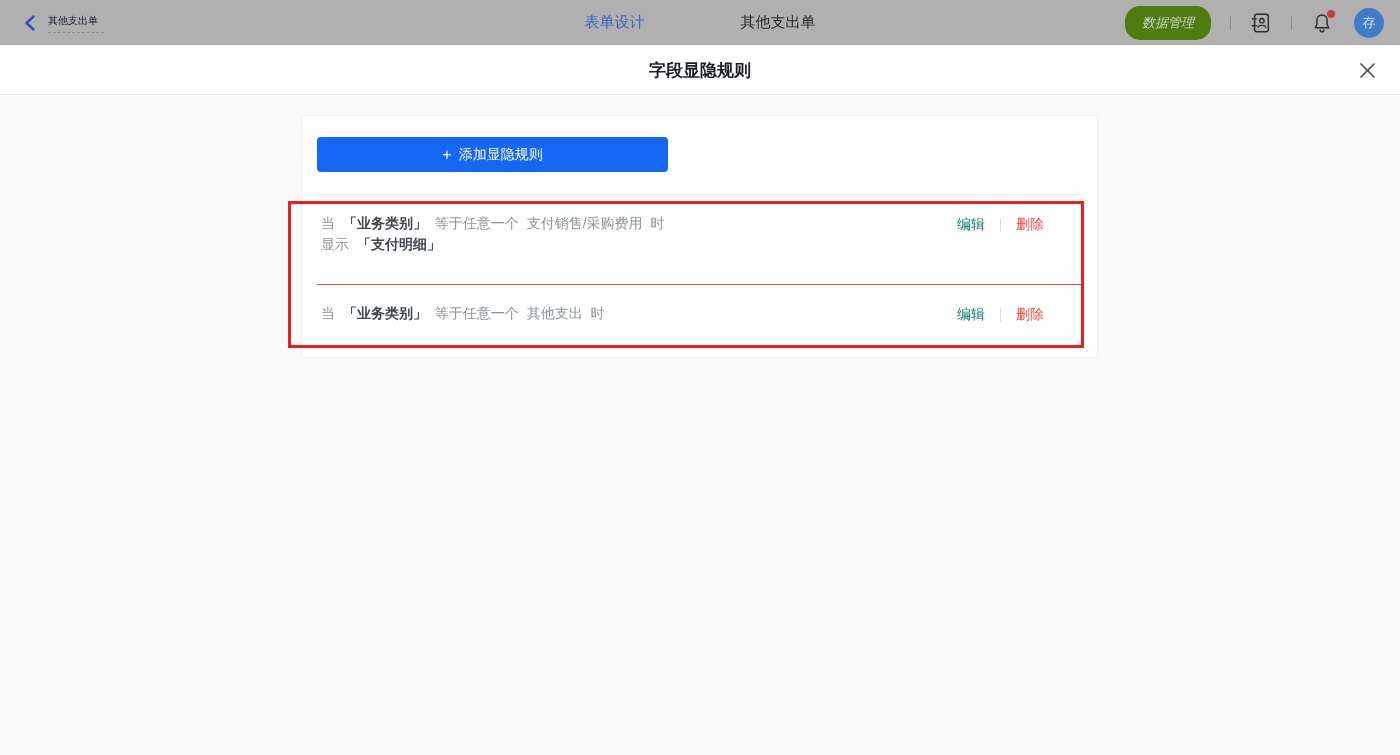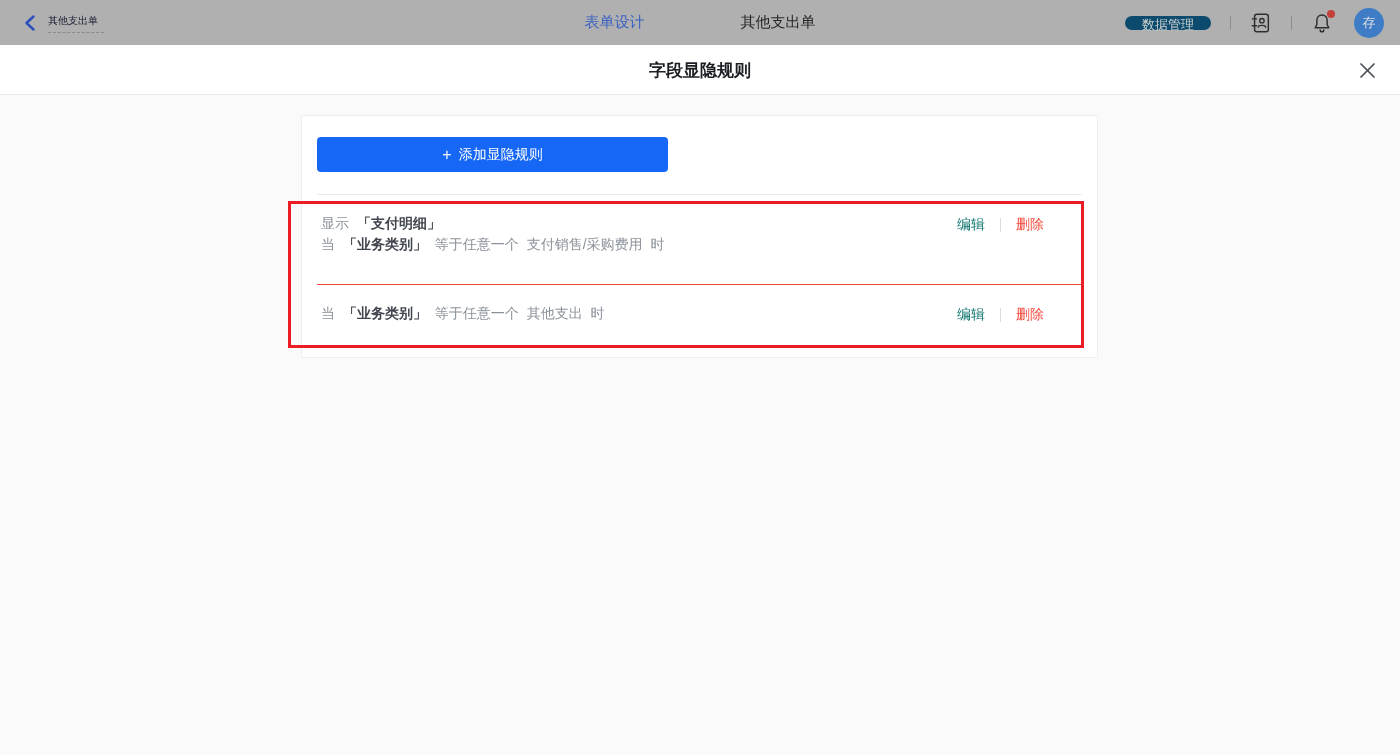--- a/index.html
+++ b/index.html
@@ -23,23 +23,24 @@
     border-bottom:1px dashed #8a8a8a; cursor:pointer;text-align:center;
   }
   .topbar-tabs {
     position:absolute; left:50%; top:0; height:45px; transform:translateX(-50%);
     display:flex; align-items:center; gap:96px;
   }
   .tab { font-size:15px; color:#262626; cursor:pointer; white-space:nowrap; }
   .tab.active { color:#3c62c4; }
   .topbar-right { margin-left:auto; display:flex; align-items:center; }
   .data-manage-btn {
-    height:14px; padding:0 17px; border:none; border-radius:15px;
-    background:#0c4a6e; color:#cfd4d0; font-size:13px; cursor:pointer;
+    height:34px; padding:0 17px; border:none; border-radius:15px;
+    background:#4d7c0f; color:#cfd4d0; font-size:13px; cursor:pointer;
     font-family:inherit;
+    font-style:italic;
   }
   .vdiv { width:1px; height:14px; background:#8d8d8d; margin:0 19px; }
   .icon-btn { position:relative; display:flex; align-items:center; cursor:pointer; }
   .bell-dot {
     position:absolute; top:-2px; right:-2px; width:8px; height:8px;
     border-radius:50%; background:#c4403a;
   }
   .avatar {
     width:30px; height:30px; border-radius:50%; background:#3e7dc6;
     color:#dadee3; font-size:13px; display:flex; align-items:center;
@@ -157,29 +158,29 @@
       <button class="add-rule-btn">
         <span class="plus">+</span>
         <span>添加显隐规则</span>
       </button>
 
       <div class="card-divider"></div>
 
       <div class="rule-row">
         <div class="rule-text">
           <div class="rule-line">
-            <span>显示</span>
-            <span class="field">「支付明细」</span>
-          </div>
-          <div class="rule-line">
             <span>当</span>
             <span class="field">「业务类别」</span>
             <span>等于任意一个</span>
             <span>支付销售/采购费用</span>
             <span>时</span>
+          </div>
+          <div class="rule-line">
+            <span>显示</span>
+            <span class="field">「支付明细」</span>
           </div>
         </div>
         <div class="rule-actions">
           <a class="edit-link">编辑</a>
           <span class="action-sep"></span>
           <a class="delete-link">删除</a>
         </div>
       </div>
 
       <div class="rule-row second">

